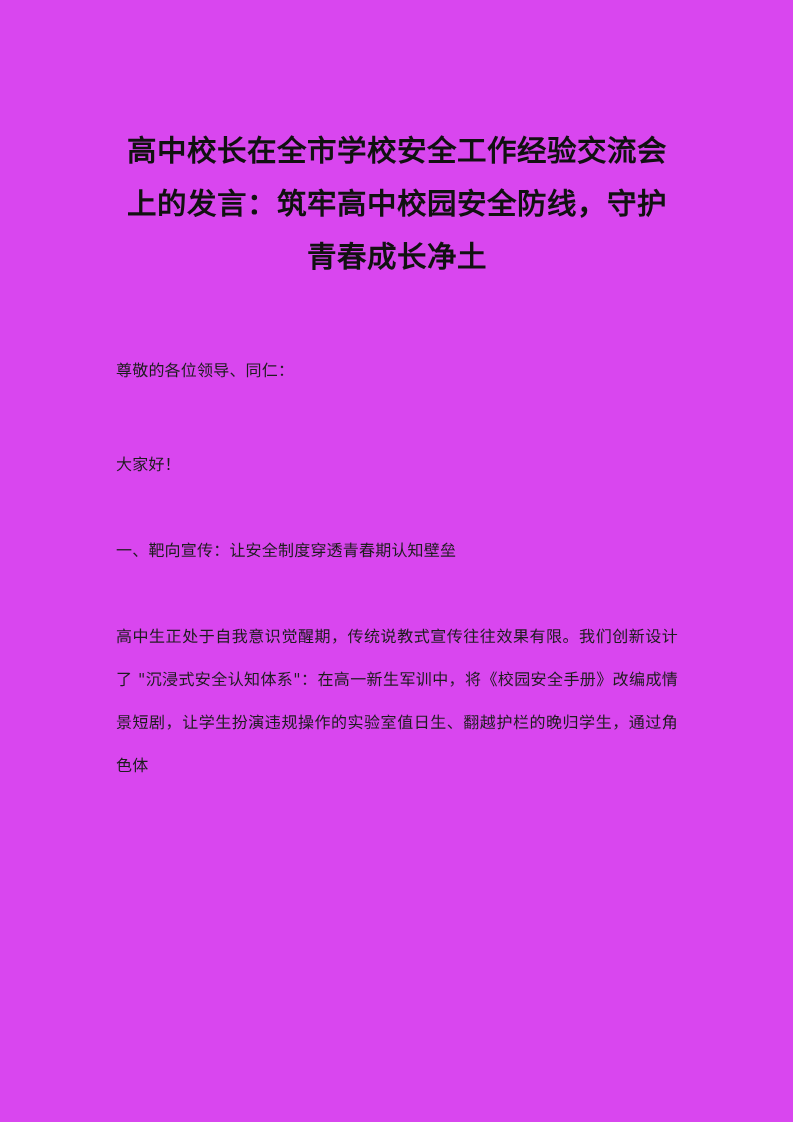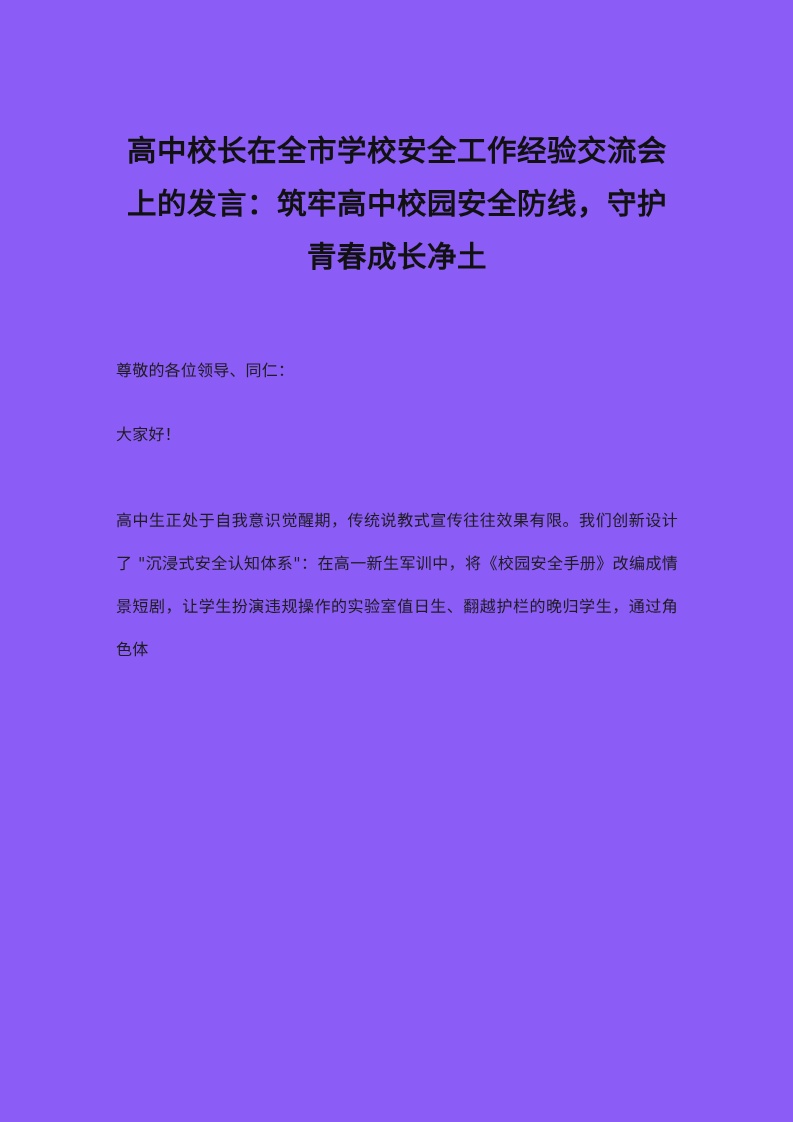--- a/index.html
+++ b/index.html
@@ -7,21 +7,21 @@
     margin: 0;
     padding: 0;
     background: #ffffff;
   }
 
   .page {
     position: relative;
     width: 793px;
     height: 1122px;
     margin: 0 auto;
-    background: #8b5cf6;
+    background: #d946ef;
     overflow: hidden;
     box-sizing: border-box;
     font-family: "DejaVu Serif", "Liberation Serif", serif;
     color: #1a1a1a;
     -webkit-font-smoothing: antialiased;
   }
 
   .content {
     position: absolute;
     left: 116px;
@@ -48,21 +48,21 @@
     font-size: 16px;
     font-weight: normal;
     line-height: 43px;
     text-align: justify;
     text-justify: inter-ideograph;
     letter-spacing: 0.2px;
     color: #1d1d1d;
   }
 
   .salutation   { margin-top: 66px; }
-  .greeting     { margin-top: 21px; }
+  .greeting     { margin-top: 51px; }
   .body-para    { margin-top: 43px; }
   .section-head { margin-top: 43px; }
   .tail-para    { margin-top: 43px; }
 
   
   .section-head {
     font-weight: normal;
   }
 </style>
 </head>
@@ -71,17 +71,18 @@
 <div class="page">
   <div class="content">
 
     <h1 class="doc-title">高中校长在全市学校安全工作经验交流会上的发言：筑牢高中校园安全防线，守护青春成长净土</h1>
 
     <p class="para salutation">尊敬的各位领导、同仁：</p>
 
     <p class="para greeting">大家好！</p>
 
 
+    <p class="para section-head">一、靶向宣传：让安全制度穿透青春期认知壁垒</p>
 
     <p class="para tail-para">高中生正处于自我意识觉醒期，传统说教式宣传往往效果有限。我们创新设计了 "沉浸式安全认知体系"：在高一新生军训中，将《校园安全手册》改编成情景短剧，让学生扮演违规操作的实验室值日生、翻越护栏的晚归学生，通过角色体</p>
 
   </div>
 </div>
 
 </body></html>

